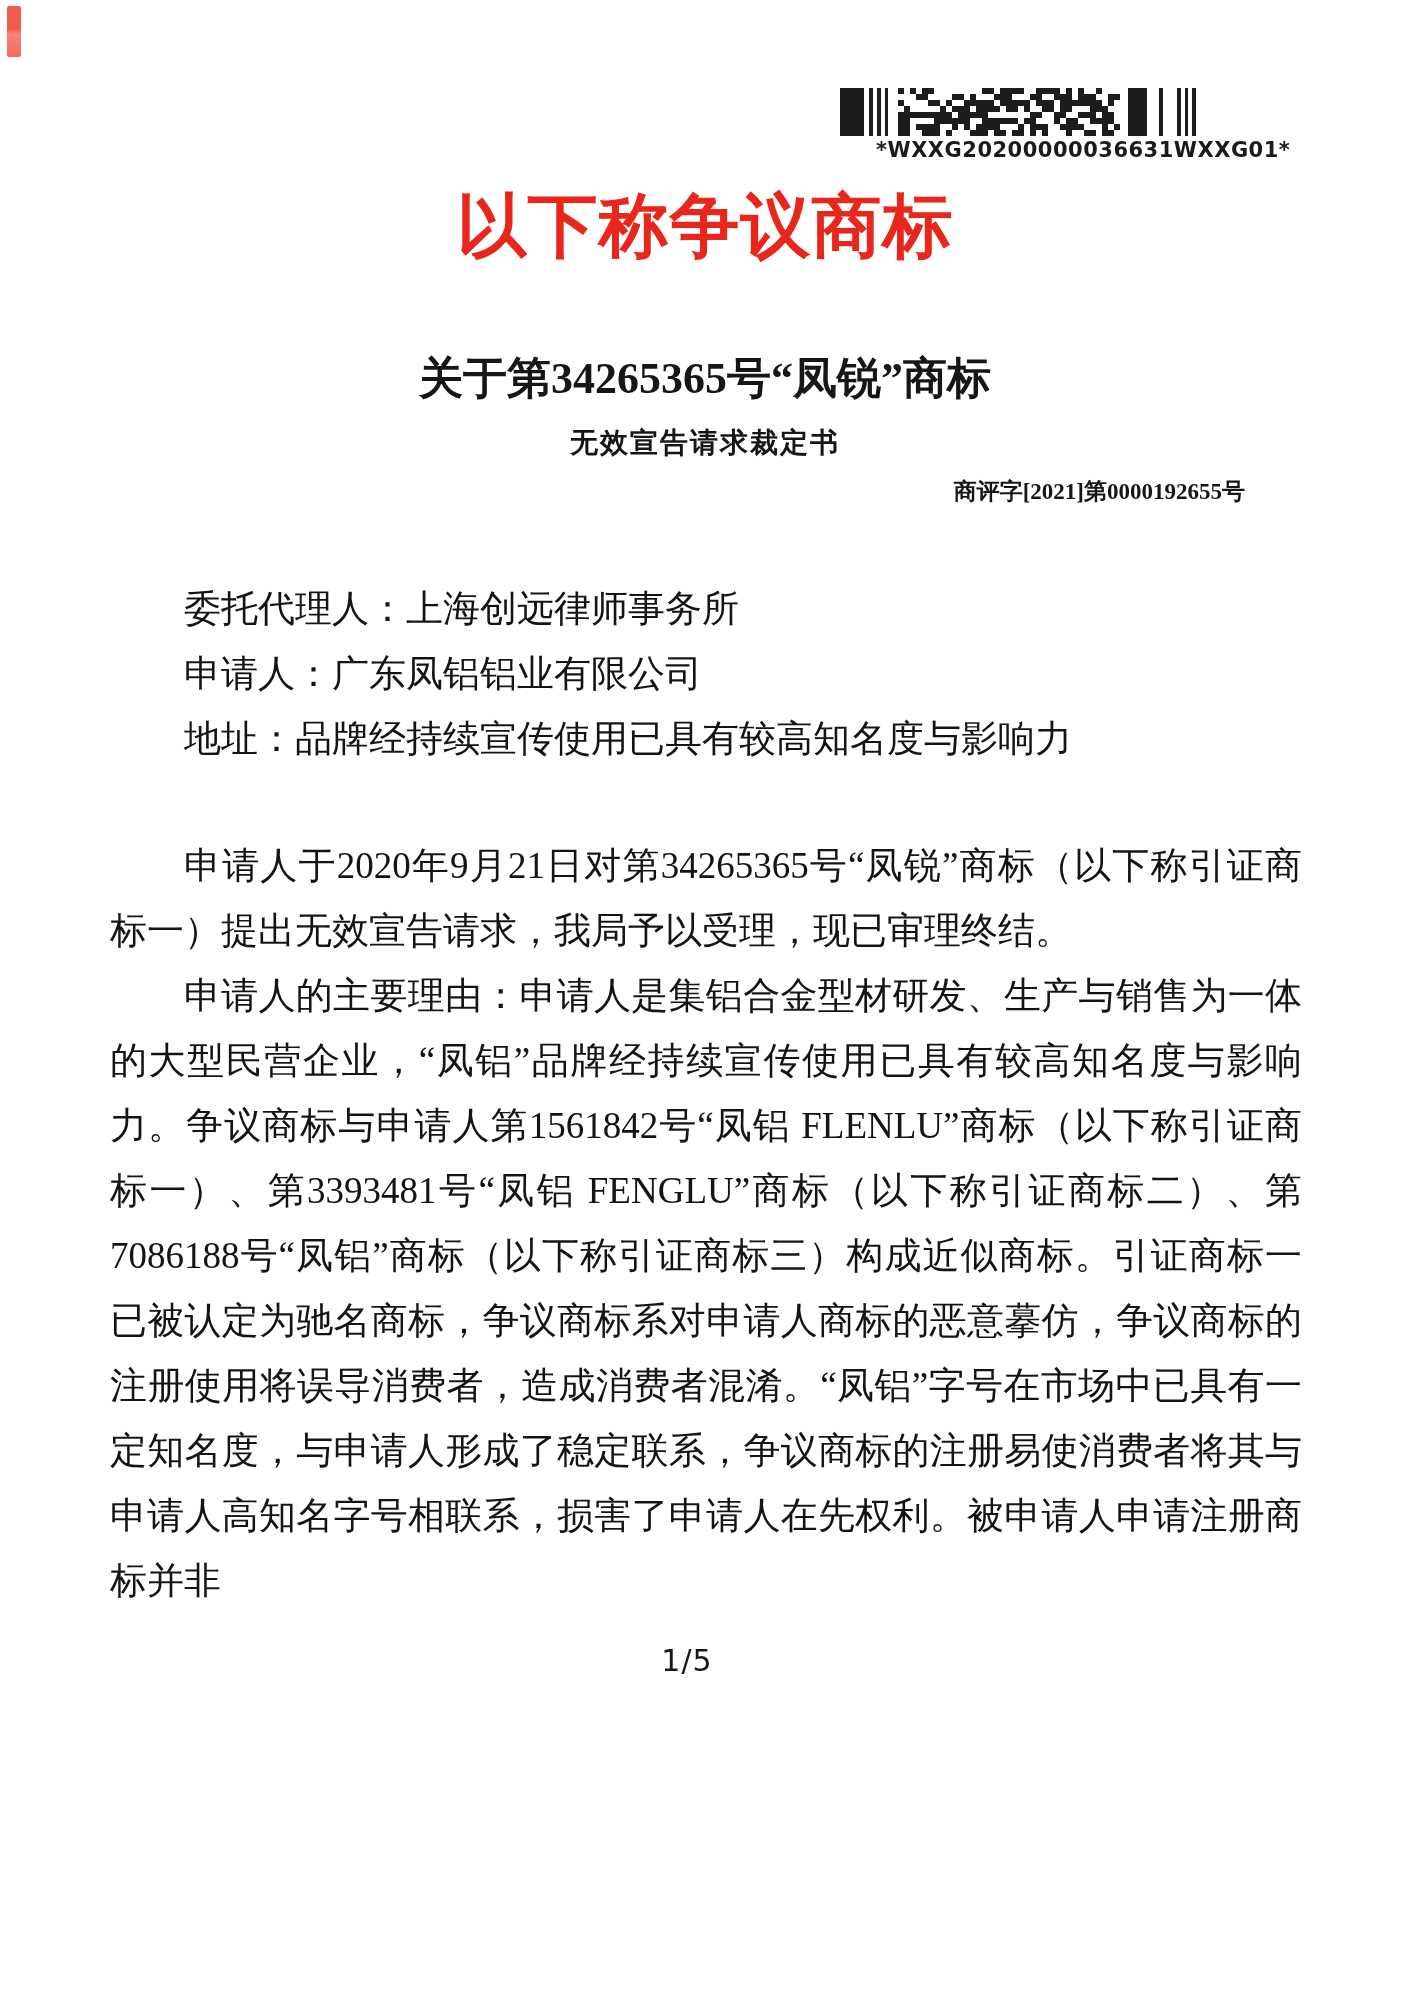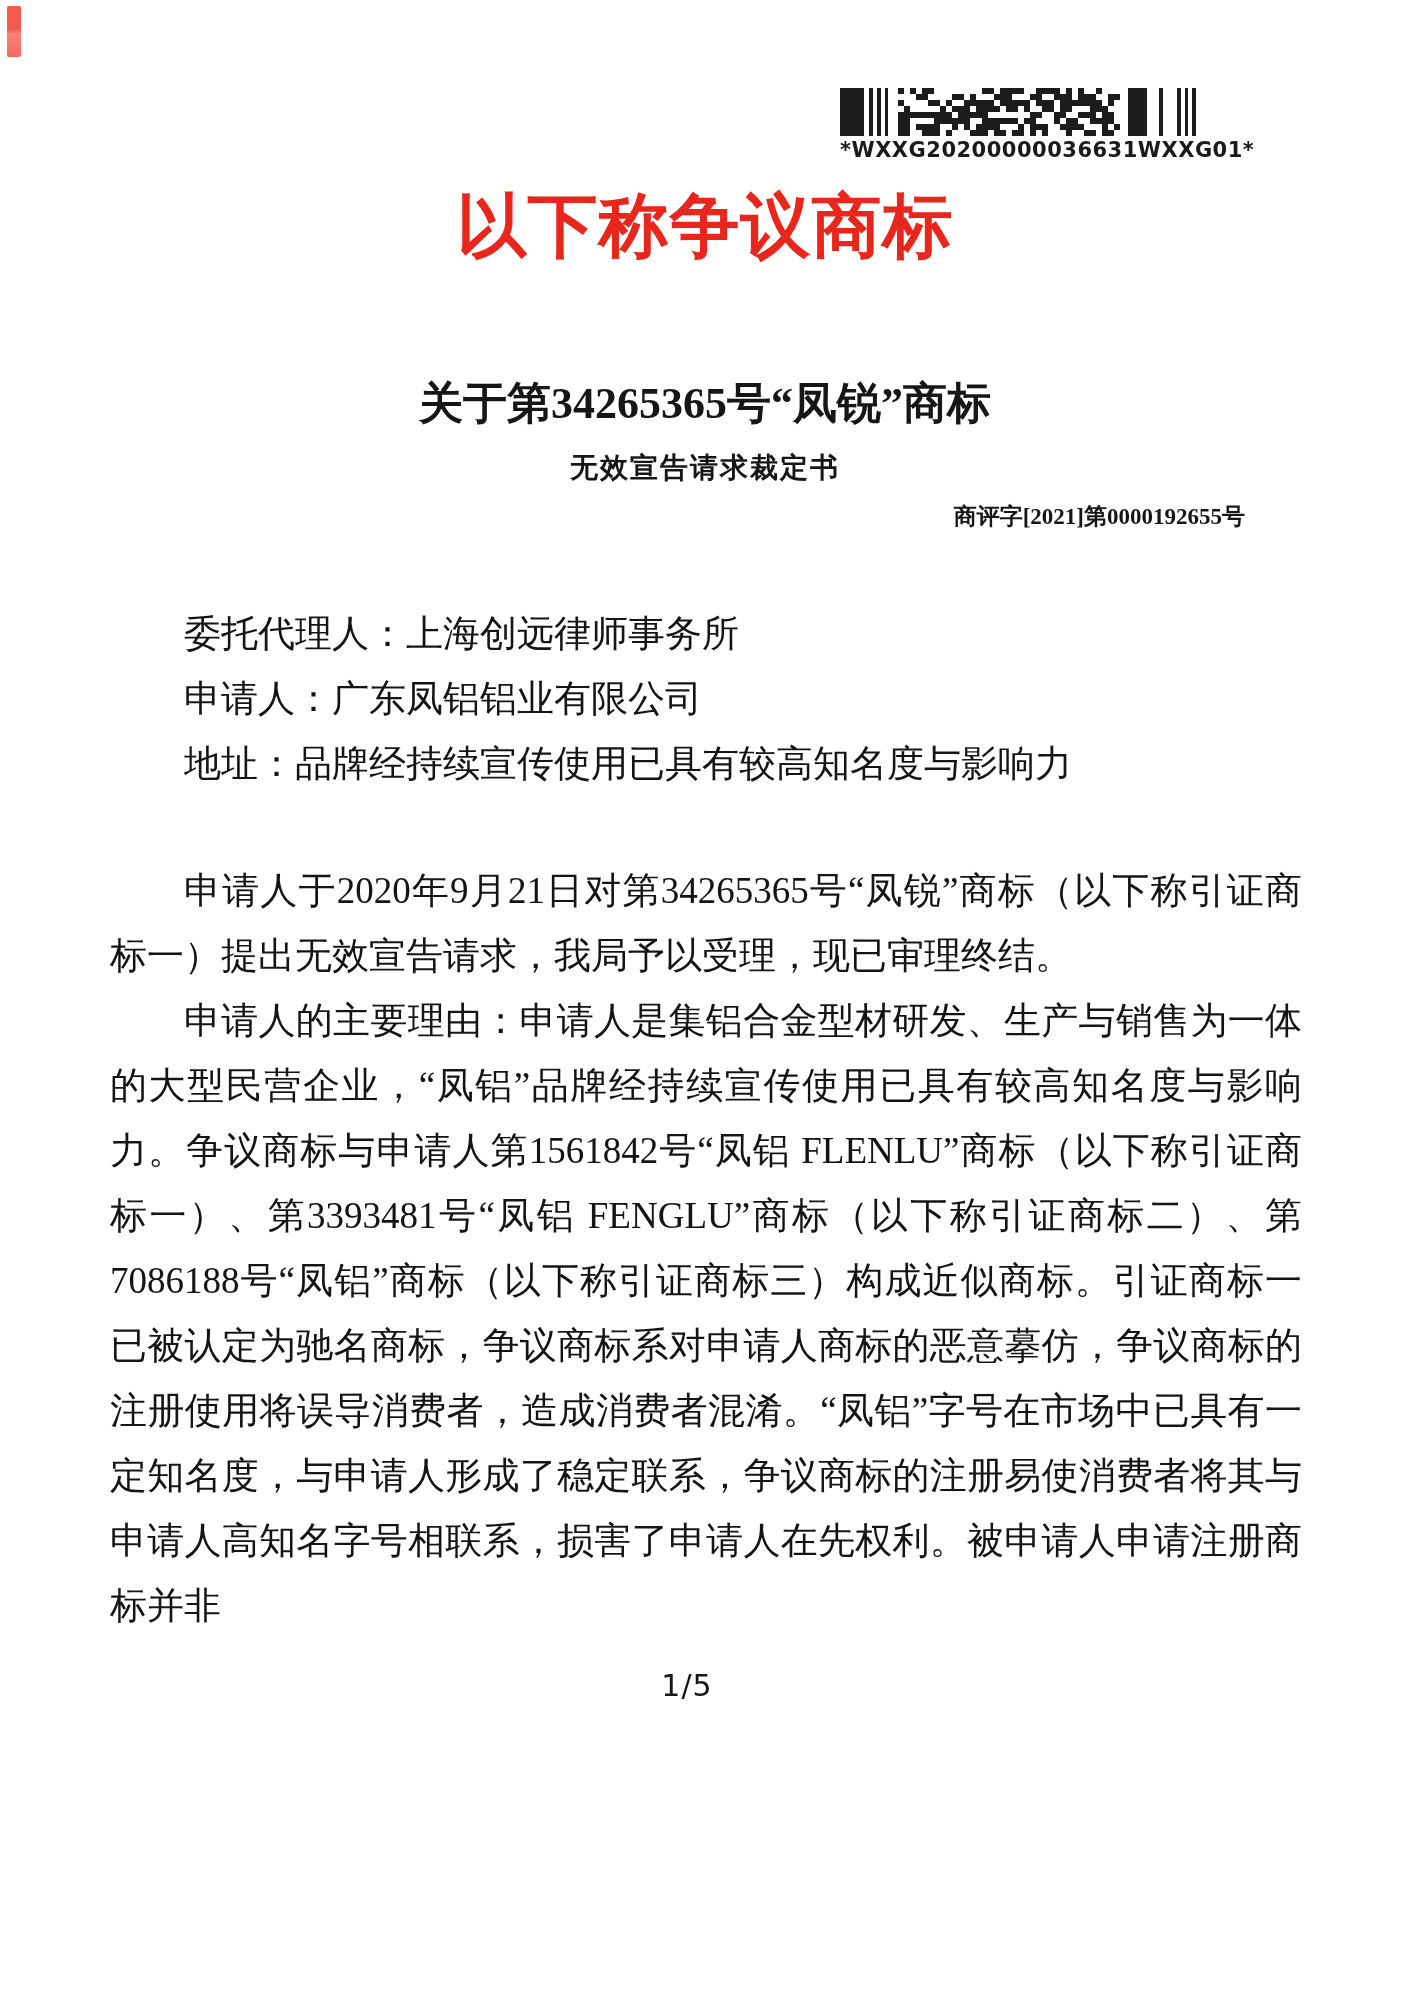--- a/index.html
+++ b/index.html
@@ -59,38 +59,39 @@
   .barcode-caption {
     margin-top: 2px;
     width: 100%;
     text-align: center;
     font-family: "DejaVu Sans", sans-serif;
     font-weight: bold;
     font-size: 21px;
     letter-spacing: 0.5px;
     color: #1a1a1a;
     white-space: nowrap;
+    margin-left: 36px;
   }
 
   
   .agency-title {
     margin: 0;
     padding-top: 190px;
     height: 72px;
     line-height: 72px;
     text-align: center;
     font-family: "Liberation Sans", sans-serif;
     font-weight: 700;
     font-size: 70px;
     letter-spacing: 1px;
   }
 
   
   .doc-title-1 {
-    margin-top: 117px;
+    margin-top: 92px;
     text-align: center;
     font-size: 44px;
     font-weight: 700;
     line-height: 50px;
   }
   .doc-title-2 {
     margin-top: 14px;
     text-align: center;
     font-size: 28px;
     font-weight: 700;

